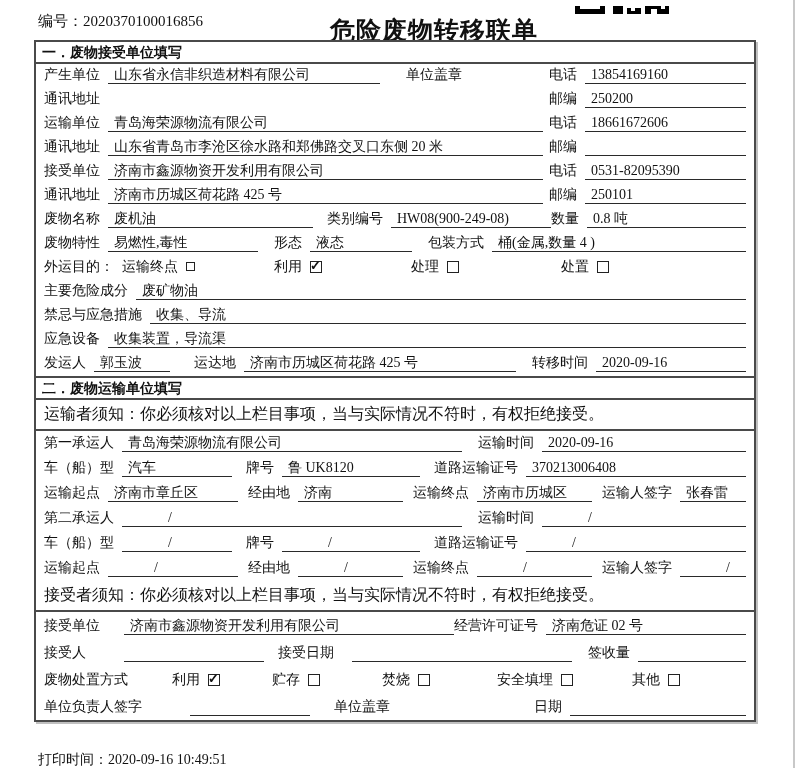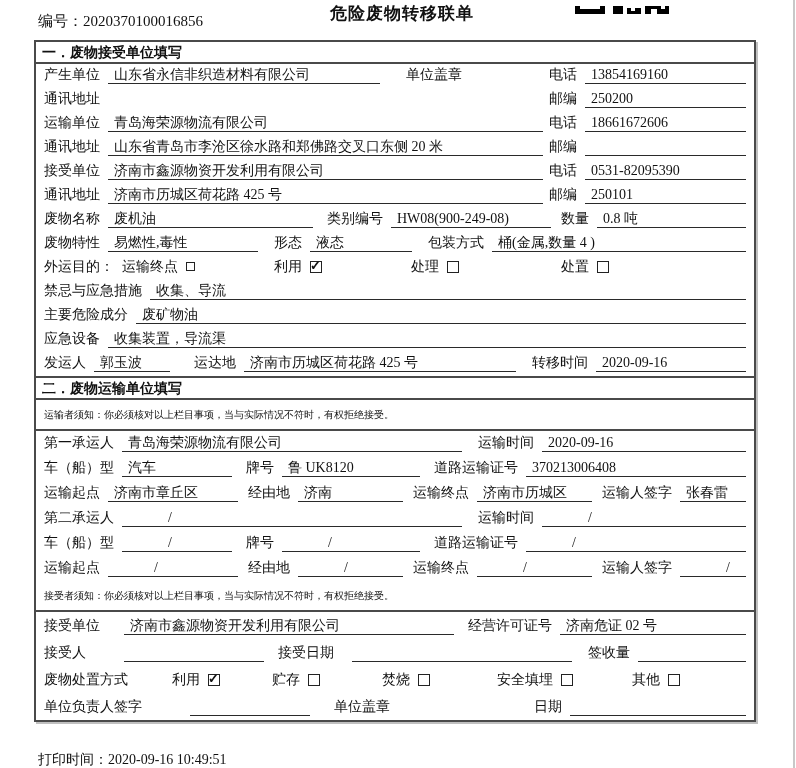--- a/index.html
+++ b/index.html
@@ -2,31 +2,31 @@
 <html><head>
 <meta charset="utf-8">
 <style>
   html,body{margin:0;padding:0;}
   body{width:796px;height:768px;background:#ffffff;overflow:hidden;
        font-family:"Liberation Serif","DejaVu Serif",serif;color:#111;}
   .page{position:relative;width:796px;height:768px;background:#fff;}
   .page-edge{position:absolute;right:1px;top:0;width:2px;height:100%;background:#c8c8c8;}
 
   .serial{position:absolute;left:38px;top:12px;font-size:15px;white-space:nowrap;}
-  .doc-title{position:absolute;left:330px;top:2px;font-size:17px;font-weight:bold;
+  .doc-title{position:absolute;left:330px;top:14px;font-size:25px;font-weight:bold;
              letter-spacing:1px;white-space:nowrap;}
   .qr{position:absolute;left:575px;top:0;}
 
   .tbl{position:absolute;left:34px;top:40px;width:722px;box-sizing:border-box;
        border:2px solid #4a4a4a;background:#fff;box-shadow:2px 2px 0 #c0c0c0;}
   .sec-title{box-sizing:border-box;height:22px;padding:2px 6px 0;font-size:14px;
              font-weight:bold;border-bottom:2px solid #4a4a4a;line-height:18px;}
   .sec-title.mid{border-top:2px solid #4a4a4a;height:24px;}
   .notice{box-sizing:border-box;height:31px;display:flex;align-items:center;
-          padding:9px 8px;font-size:10px;border-bottom:2px solid #4a4a4a;}
+          padding:9px 8px;font-size:16px;border-bottom:2px solid #4a4a4a;}
 
   .row{display:flex;align-items:flex-end;height:24px;padding:0 8px 4px;
        box-sizing:border-box;font-size:14px;}
   .row.h25{height:25px;}
   .row.h27{height:27px;}
   .lp{width:505px;display:flex;align-items:flex-end;}
   .lb{white-space:nowrap;margin-right:8px;height:18px;line-height:18px;flex:none;text-align:right;}
   .uv{box-sizing:border-box;border-bottom:1px solid #2a2a2a;white-space:nowrap;
       overflow:hidden;height:18px;line-height:18px;padding-left:6px;flex:none;}
   .uv.fill{flex:1;}
@@ -119,21 +119,21 @@
       </div>
       <span class="lb">邮编</span>
       <span class="uv fill">250101</span>
     </div>
 
     <div class="row">
       <span class="lb">废物名称</span>
       <span class="uv" style="width:205px">废机油</span>
       <span class="lb" style="margin-left:14px">类别编号</span>
       <span class="uv" style="width:160px">HW08(900-249-08)</span>
-      <span class="lb" style="margin-left:10px">数量</span>
+      <span class="lb" style="margin-left:0">数量</span>
       <span class="uv fill">0.8 吨</span>
     </div>
 
     <div class="row">
       <span class="lb">废物特性</span>
       <span class="uv" style="width:150px">易燃性,毒性</span>
       <span class="lb" style="margin-left:16px">形态</span>
       <span class="uv" style="width:102px">液态</span>
       <span class="lb" style="margin-left:16px">包装方式</span>
       <span class="uv fill">桶(金属,数量 4 )</span>
@@ -153,27 +153,27 @@
         <span class="olb">处理</span>
         <span class="cb"></span>
       </span>
       <span class="opt">
         <span class="olb">处置</span>
         <span class="cb"></span>
       </span>
     </div>
 
     <div class="row">
+      <span class="lb">主要危险成分</span>
+      <span class="uv fill">废矿物油</span>
+    </div>
+
+    <div class="row">
       <span class="lb">禁忌与应急措施</span>
       <span class="uv fill">收集、导流</span>
-    </div>
-
-    <div class="row">
-      <span class="lb">主要危险成分</span>
-      <span class="uv fill">废矿物油</span>
     </div>
 
     <div class="row">
       <span class="lb">应急设备</span>
       <span class="uv fill">收集装置，导流渠</span>
     </div>
 
     <div class="row">
       <span class="lb">发运人</span>
       <span class="uv" style="width:76px">郭玉波</span>
@@ -238,21 +238,21 @@
       <span class="uv sl" style="width:115px">/</span>
       <span class="lb" style="margin-left:10px">运输人签字</span>
       <span class="uv sl fill">/</span>
     </div>
 
     <div class="notice">接受者须知：你必须核对以上栏目事项，当与实际情况不符时，有权拒绝接受。</div>
 
     <div class="row h27">
       <span class="lb">接受单位</span>
       <span class="uv" style="width:330px;margin-left:16px">济南市鑫源物资开发利用有限公司</span>
-      <span class="lb" style="margin-left:14px">经营许可证号</span>
+      <span class="lb" style="margin-left:0">经营许可证号</span>
       <span class="uv fill">济南危证 02 号</span>
     </div>
 
     <div class="row h27">
       <span class="lb">接受人</span>
       <span class="uv" style="width:140px;margin-left:30px"></span>
       <span class="lb" style="margin-left:14px">接受日期</span>
       <span class="uv" style="width:220px;margin-left:10px"></span>
       <span class="lb" style="margin-left:16px">签收量</span>
       <span class="uv fill"></span>

